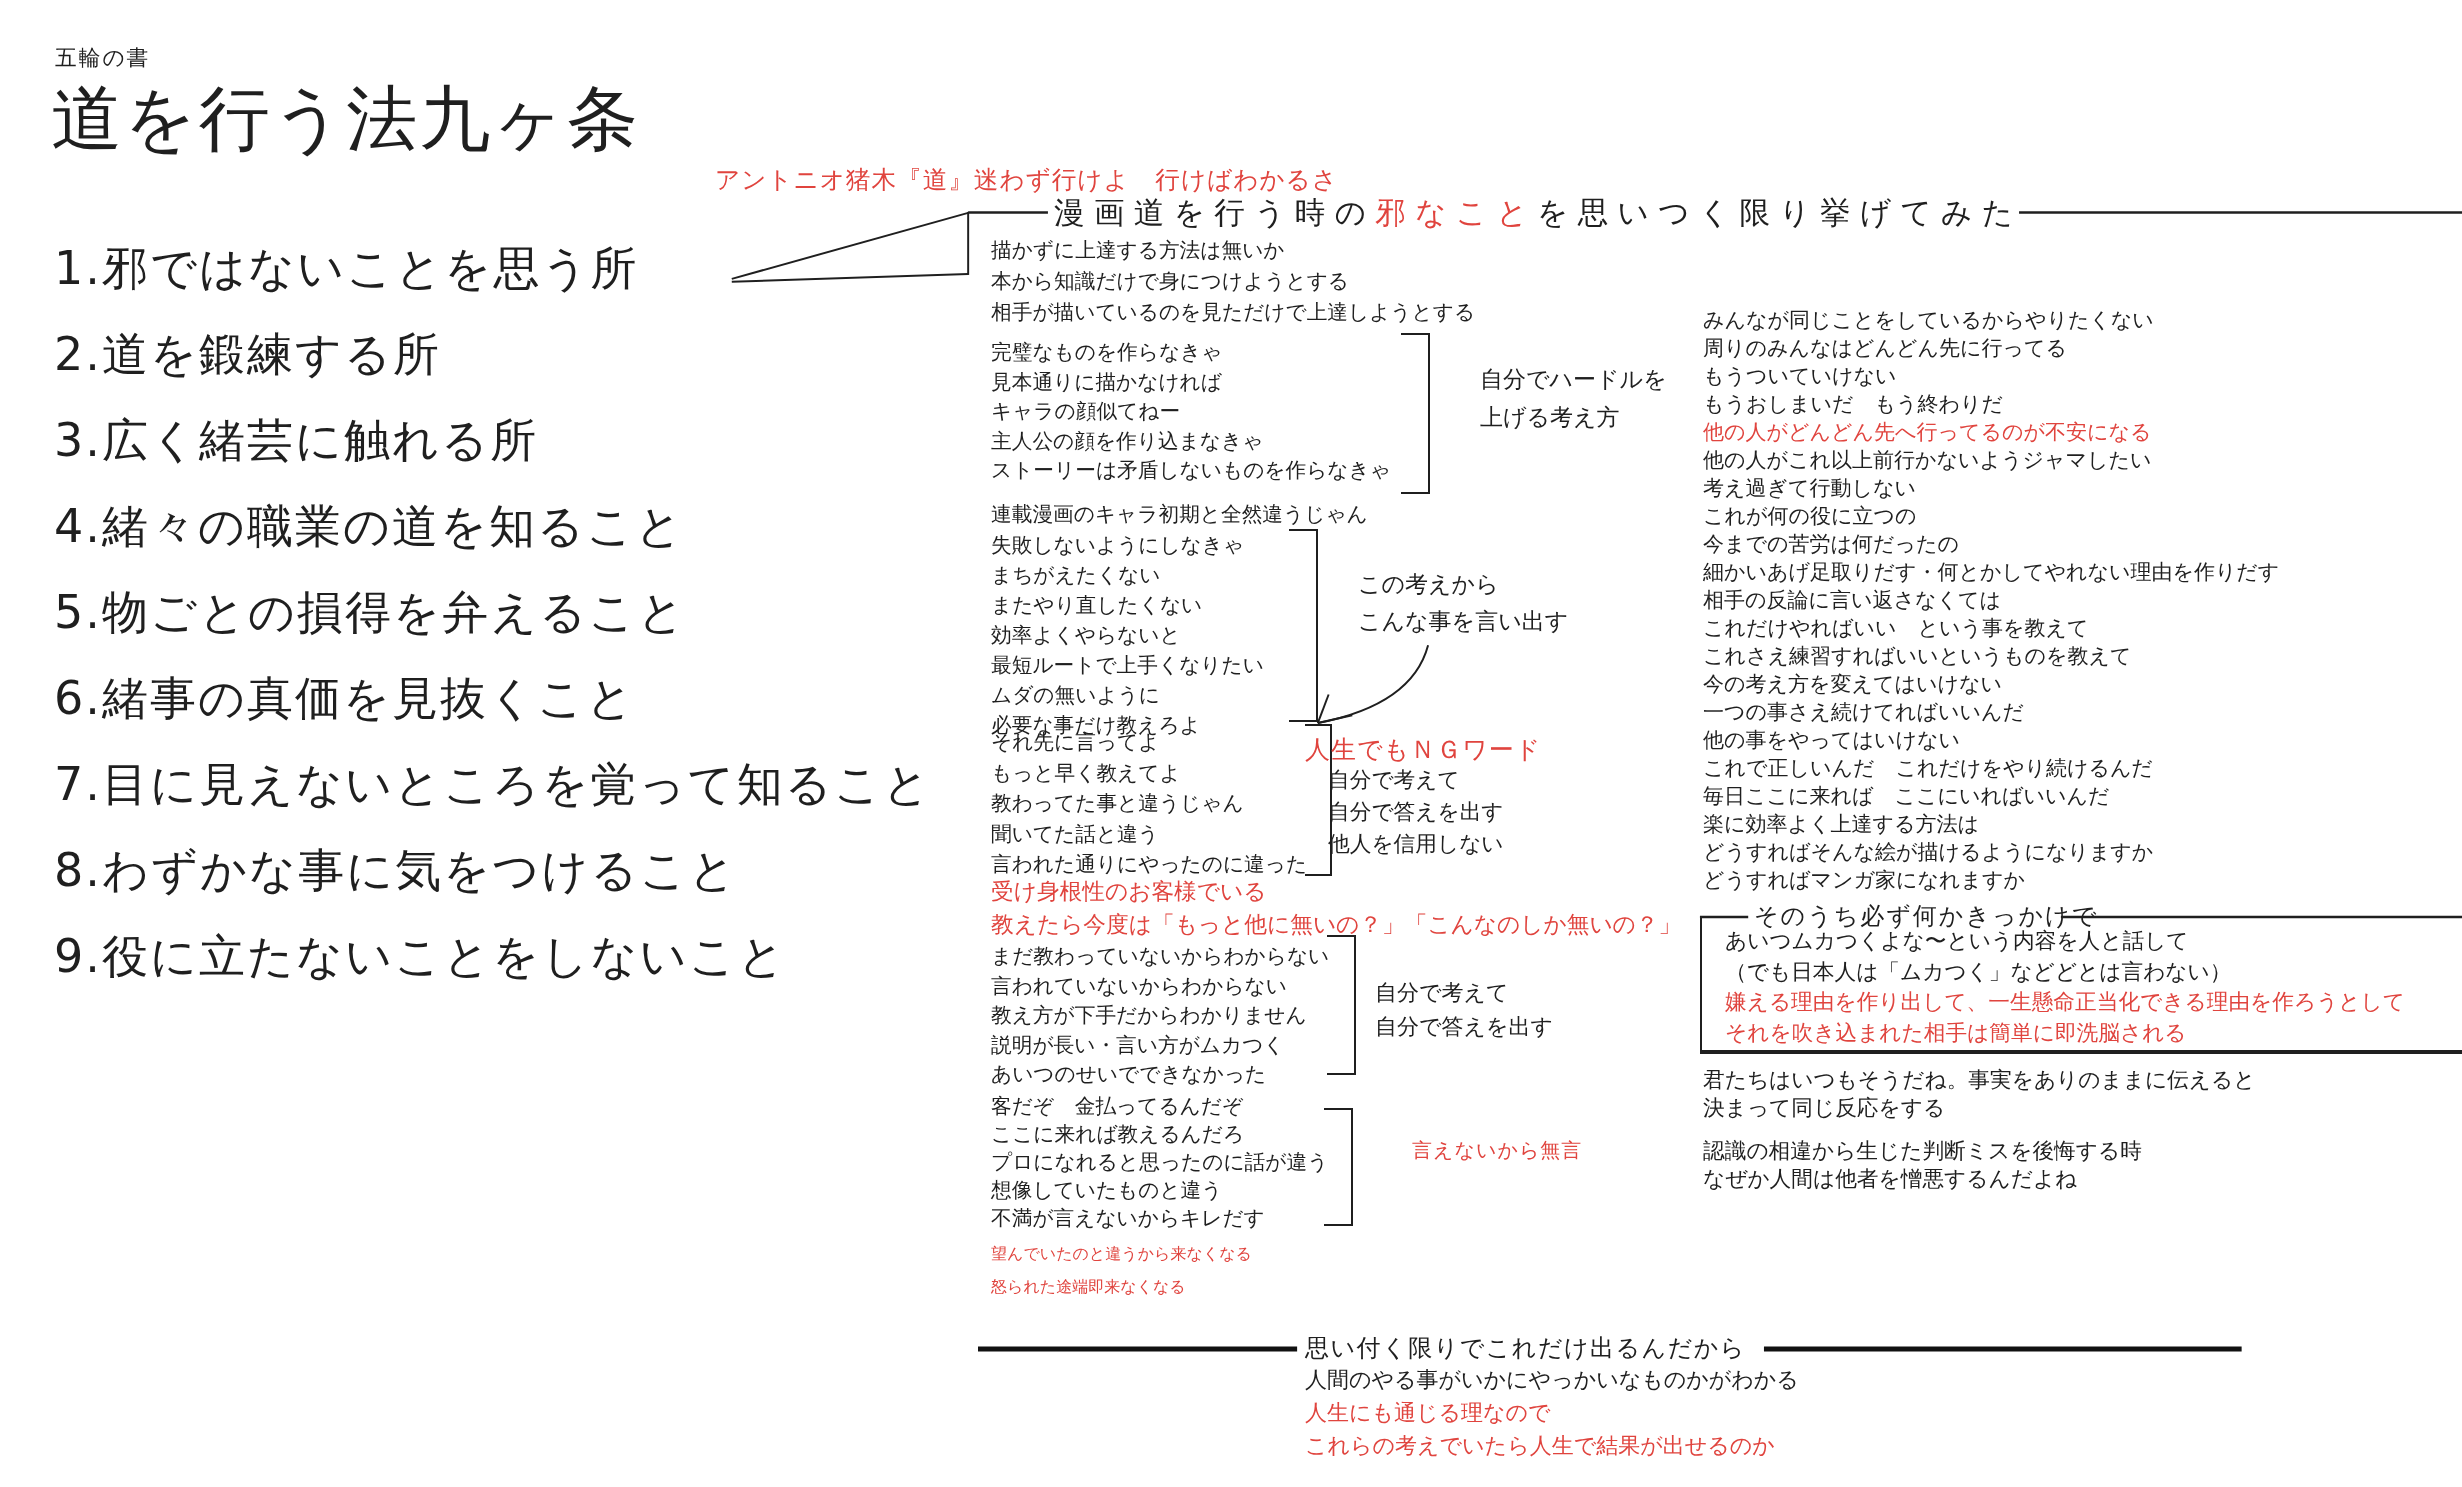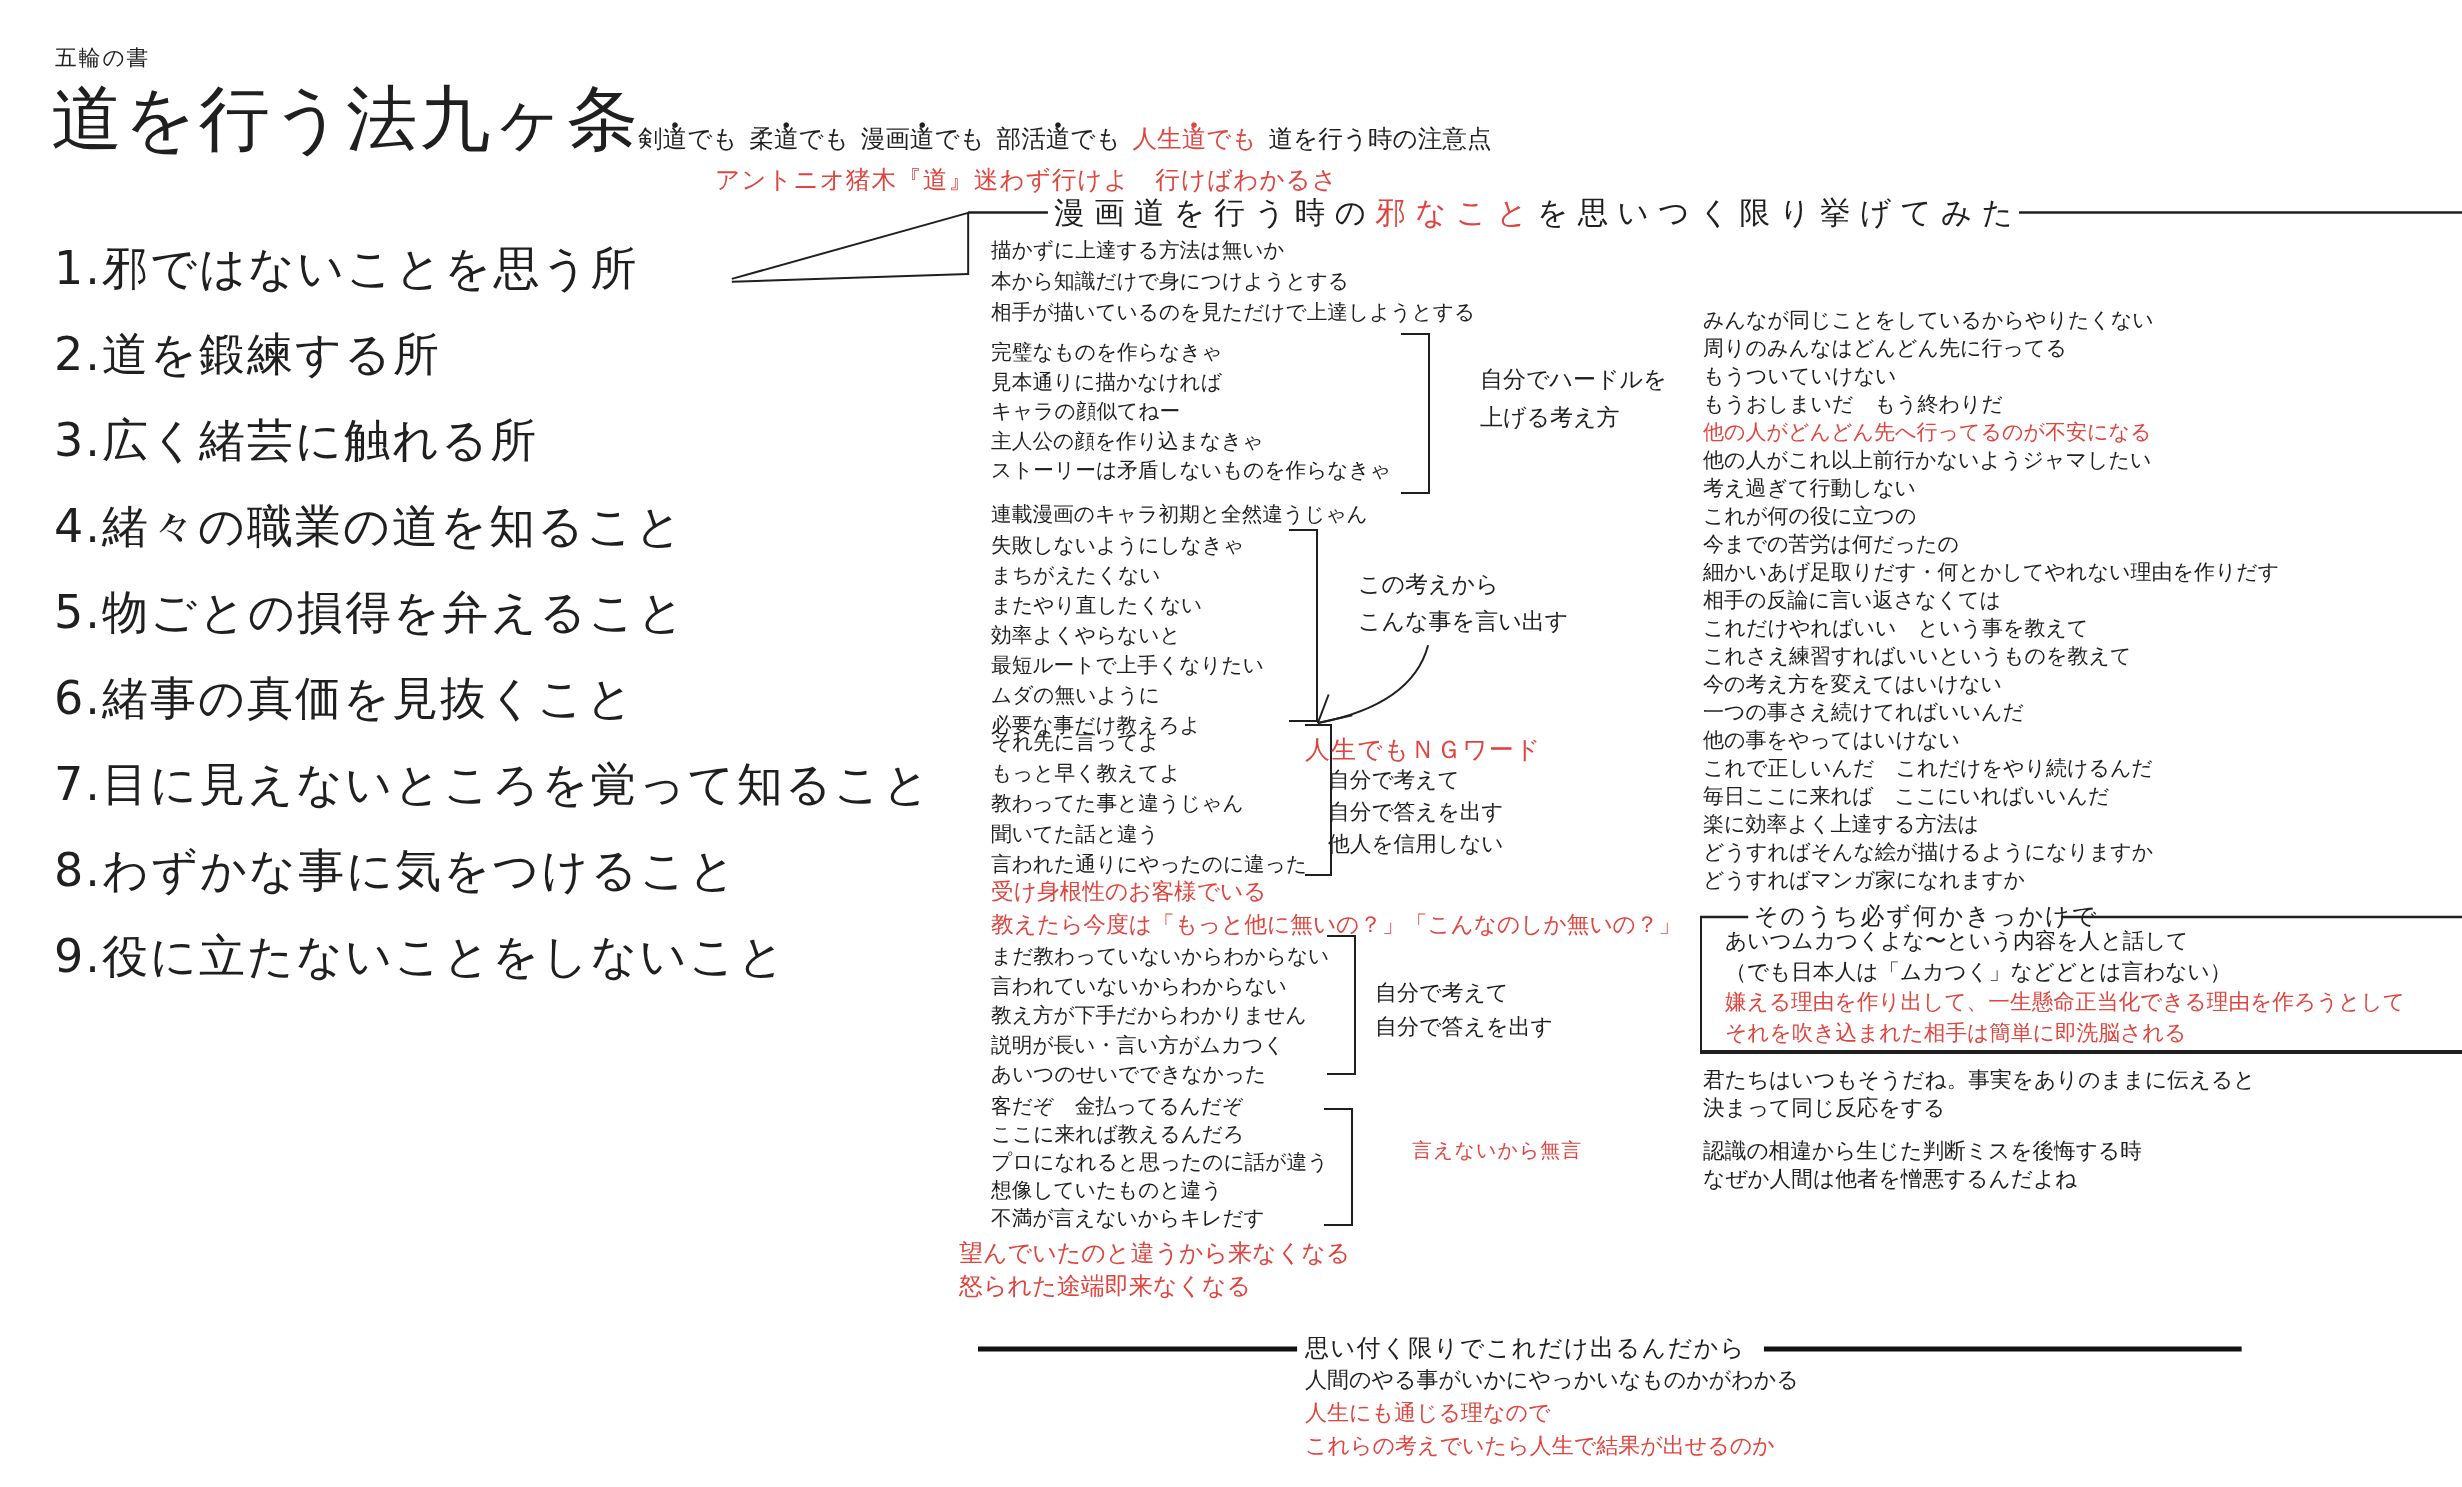--- a/index.html
+++ b/index.html
@@ -31,21 +31,21 @@
 
   .blk div{white-space:nowrap;}
   .b-intro{left:991px;top:235px;font-size:20.7px;}    .b-intro div{line-height:31px;}
   .b-hurdle{left:991px;top:338px;font-size:20.7px;}   .b-hurdle div{line-height:29.5px;}
   .b-solo{left:991px;top:500px;font-size:20.7px;line-height:29.5px;}
   .b-mind{left:991px;top:530px;font-size:20.7px;}    .b-mind div{line-height:30px;}
   .b-ng{left:991px;top:727px;font-size:20.7px;}      .b-ng div{line-height:30.5px;}
   .b-red1{left:991px;top:875px;font-size:22.7px;}    .b-red1 div{line-height:33px;}
   .b-excuse{left:991px;top:942px;font-size:20.7px;}  .b-excuse div{line-height:29.5px;}
   .b-cust{left:991px;top:1092px;font-size:20.7px;}    .b-cust div{line-height:28px;}
-  .b-red2{left:959px;top:1237px;font-size:24px;}    .b-red2 div{line-height:33px;}
+  .b-red2{left:991px;top:1237px;font-size:16px;}    .b-red2 div{line-height:33px;}
 
   .brk{position:absolute;border-top:2px solid #1f1f1f;border-right:2px solid #1f1f1f;border-bottom:2px solid #1f1f1f;}
   .brk-b{left:1401px;top:333px;width:26.6px;height:157px;}
   .brk-c{left:1289px;top:529px;width:26.6px;height:189px;}
   .brk-d{left:1305px;top:724px;width:24.6px;height:148px;}
   .brk-e{left:1327px;top:935px;width:26.6px;height:136px;}
   .brk-f{left:1324px;top:1108px;width:26.6px;height:114px;}
 
   .lbl-hurdle{left:1480px;top:360px;font-size:23px;} .lbl-hurdle div{line-height:38px;}
   .lbl-mind{left:1358px;top:566px;font-size:23px;}  .lbl-mind div{line-height:37px;}
@@ -96,21 +96,20 @@
     </g>
 
     <g stroke="#111111" stroke-width="10">
       <line x1="1986" y1="2739" x2="2634" y2="2739"></line>
       <line x1="3582" y1="2739" x2="4552" y2="2739"></line>
     </g>
   </svg>
 
   <div class="abs tag">五輪の書</div>
   <div class="abs title">道を行う法九ヶ条</div>
-  <div class="abs subtitle"><span class="tok">剣<span class="emph">道</span>でも</span><span class="tok">柔<span class="emph">道</span>でも</span><span class="tok">漫画<span class="emph">道</span>でも</span><span class="tok">部活<span class="emph">道</span>でも</span><span class="tok red">人生<span class="emph">道</span>でも</span><span>道を行う時の注意点</span></div>
   <div class="abs quote red">アントニオ猪木『道』迷わず行けよ　行けばわかるさ</div>
 
   <div class="abs rules blk">
       <div>1.邪ではないことを思う所</div>
       <div>2.道を鍛練する所</div>
       <div>3.広く緒芸に触れる所</div>
       <div>4.緒々の職業の道を知ること</div>
       <div>5.物ごとの損得を弁えること</div>
       <div>6.緒事の真価を見抜くこと</div>
       <div>7.目に見えないところを覚って知ること</div>

